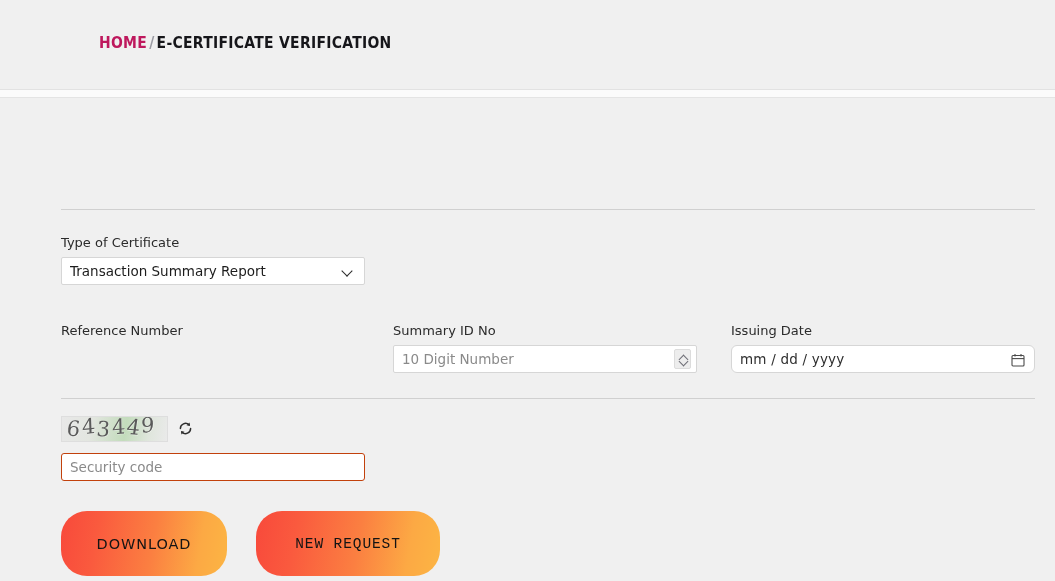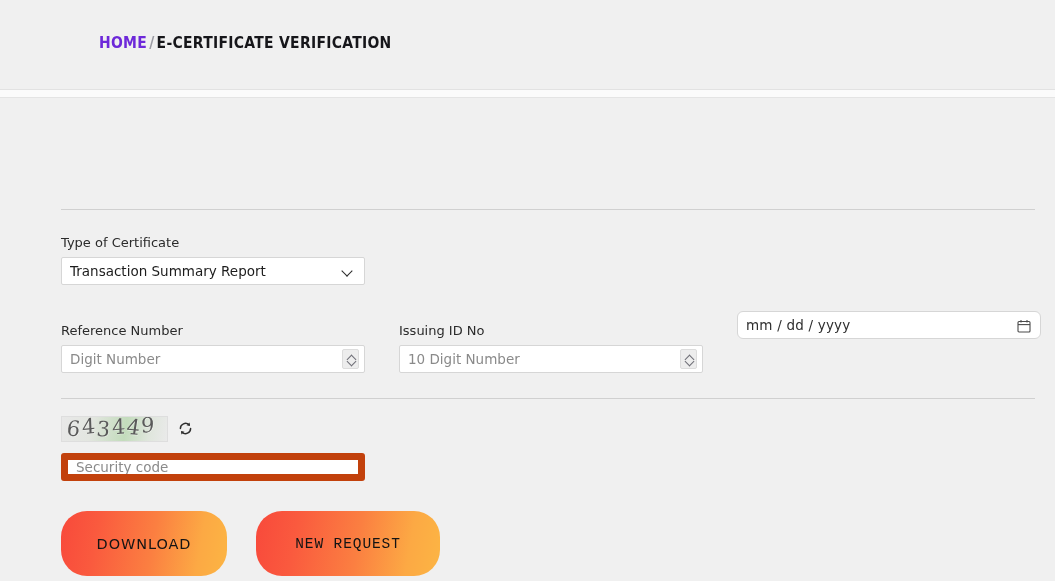--- a/index.html
+++ b/index.html
@@ -26,21 +26,21 @@
     position: absolute;
     left: 99px;
     top: 34px;
     font-size: 15.5px;
     font-weight: bold;
     letter-spacing: 0.3px;
     white-space: nowrap;
     font-family: "DejaVu Sans Condensed", "Liberation Sans Narrow", "Liberation Sans", sans-serif;
   }
   .crumb-home {
-    color: #6d28d9;
+    color: #be185d;
     text-transform: uppercase;
   }
   .crumb-sep {
     color: #9a9aa2;
     padding: 0 2px;
   }
   .crumb-current {
     color: #16161a;
     text-transform: uppercase;
   }
@@ -242,21 +242,21 @@
 
   .security-wrap { margin-top: 11px; }
   input.security {
     width: 304px;
     height: 28px;
     padding: 0 8px;
     font-size: 13.5px;
     font-family: "DejaVu Sans", sans-serif;
     color: #1c1c1c;
     background: #ffffff;
-    border: 7px solid #c2410c;
+    border: 1px solid #c2410c;
     border-radius: 3px;
     outline: none;
   }
   input.security::placeholder { color: #8a8a8a; opacity: 1; }
 
   
   .btn-row {
     display: flex;
     margin-top: 30px;
     gap: 29px;
@@ -299,41 +299,35 @@
           <option>Transaction Summary Report</option>
         </select>
         <span class="chevron-down"></span>
       </div>
     </div>
 
     <div class="row-three">
 
       <div class="col">
         <div class="field-label">Reference Number</div>
-        <div class="input-wrap">
-          <input class="ctl" type="text" placeholder="Digit Number" style="">
-          <span class="spinner">
-            <span class="up"></span>
-            <span class="dn"></span>
-          </span>
-        </div>
       </div>
 
       <div class="col mid">
-        <div class="field-label">Issuing ID No</div>
+        <div class="field-label">Summary ID No</div>
         <div class="input-wrap">
           <input class="ctl" type="text" placeholder="10 Digit Number" style="">
           <span class="spinner">
             <span class="up"></span>
             <span class="dn"></span>
           </span>
         </div>
       </div>
 
       <div class="col right">
+        <div class="field-label">Issuing Date</div>
         <div class="date-field">
           <span class="date-text">mm / dd / yyyy</span>
           <span class="cal-icon">
             <svg width="14" height="14" viewBox="0 0 14 14" aria-hidden="true">
               <rect x="1" y="2.5" width="12" height="10.5" rx="1" fill="none" stroke="#4a4a4a" stroke-width="1.1"></rect>
               <line x1="1" y1="5.6" x2="13" y2="5.6" stroke="#4a4a4a" stroke-width="1.1"></line>
               <line x1="4" y1="1" x2="4" y2="3.4" stroke="#4a4a4a" stroke-width="1.1"></line>
               <line x1="10" y1="1" x2="10" y2="3.4" stroke="#4a4a4a" stroke-width="1.1"></line>
             </svg>
           </span>

